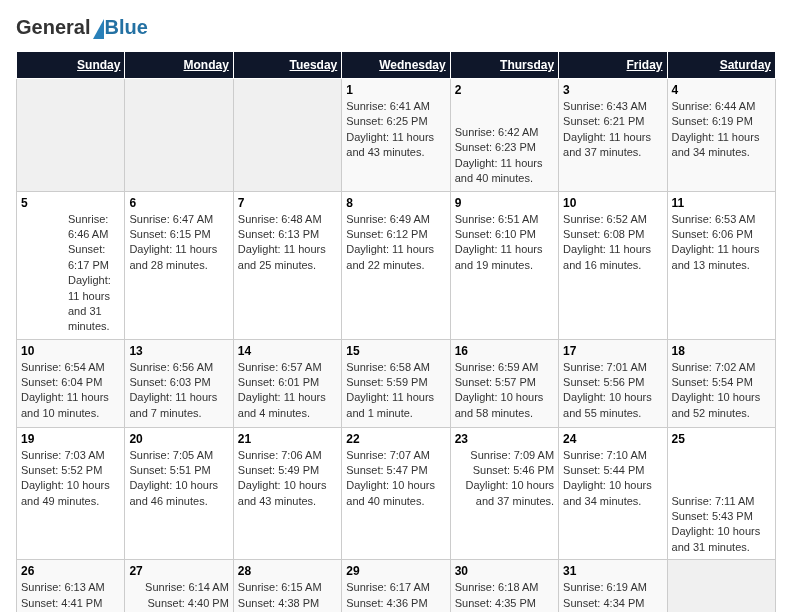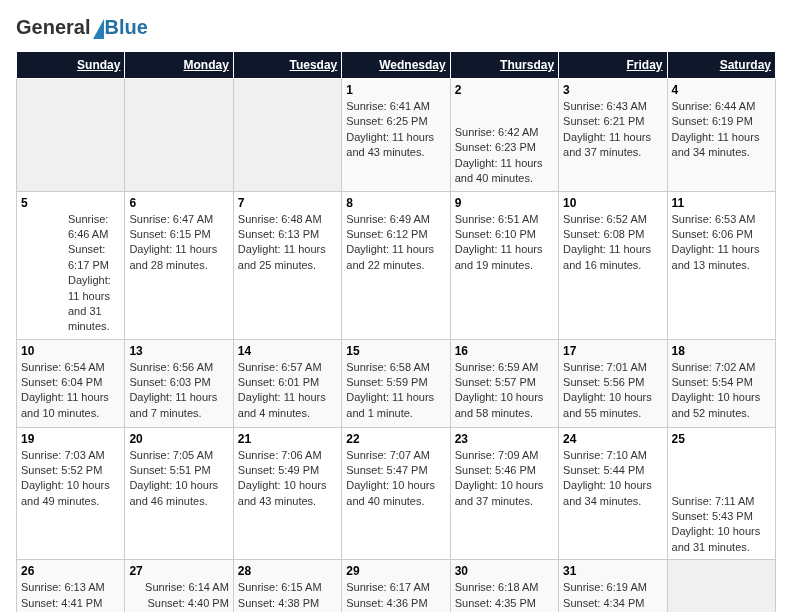--- a/index.html
+++ b/index.html
@@ -269,21 +269,21 @@
         </td>
         <td>
           <div class="day-number">22</div>
           <div class="day-info" style="white-space: pre-line;">Sunrise: 7:07 AM
 Sunset: 5:47 PM
 Daylight: 10 hours
 and 40 minutes.</div>
         </td>
         <td>
           <div class="day-number">23</div>
-          <div class="day-info" style="white-space: pre-line;">Sunrise: 7:09 AM
+          <div class="day-info" style="white-space: pre-line; text-align: right;">Sunrise: 7:09 AM
 Sunset: 5:46 PM
 Daylight: 10 hours
 and 37 minutes.</div>
         </td>
         <td>
           <div class="day-number">24</div>
           <div class="day-info" style="white-space: pre-line;">Sunrise: 7:10 AM
 Sunset: 5:44 PM
 Daylight: 10 hours
 and 34 minutes.</div>

